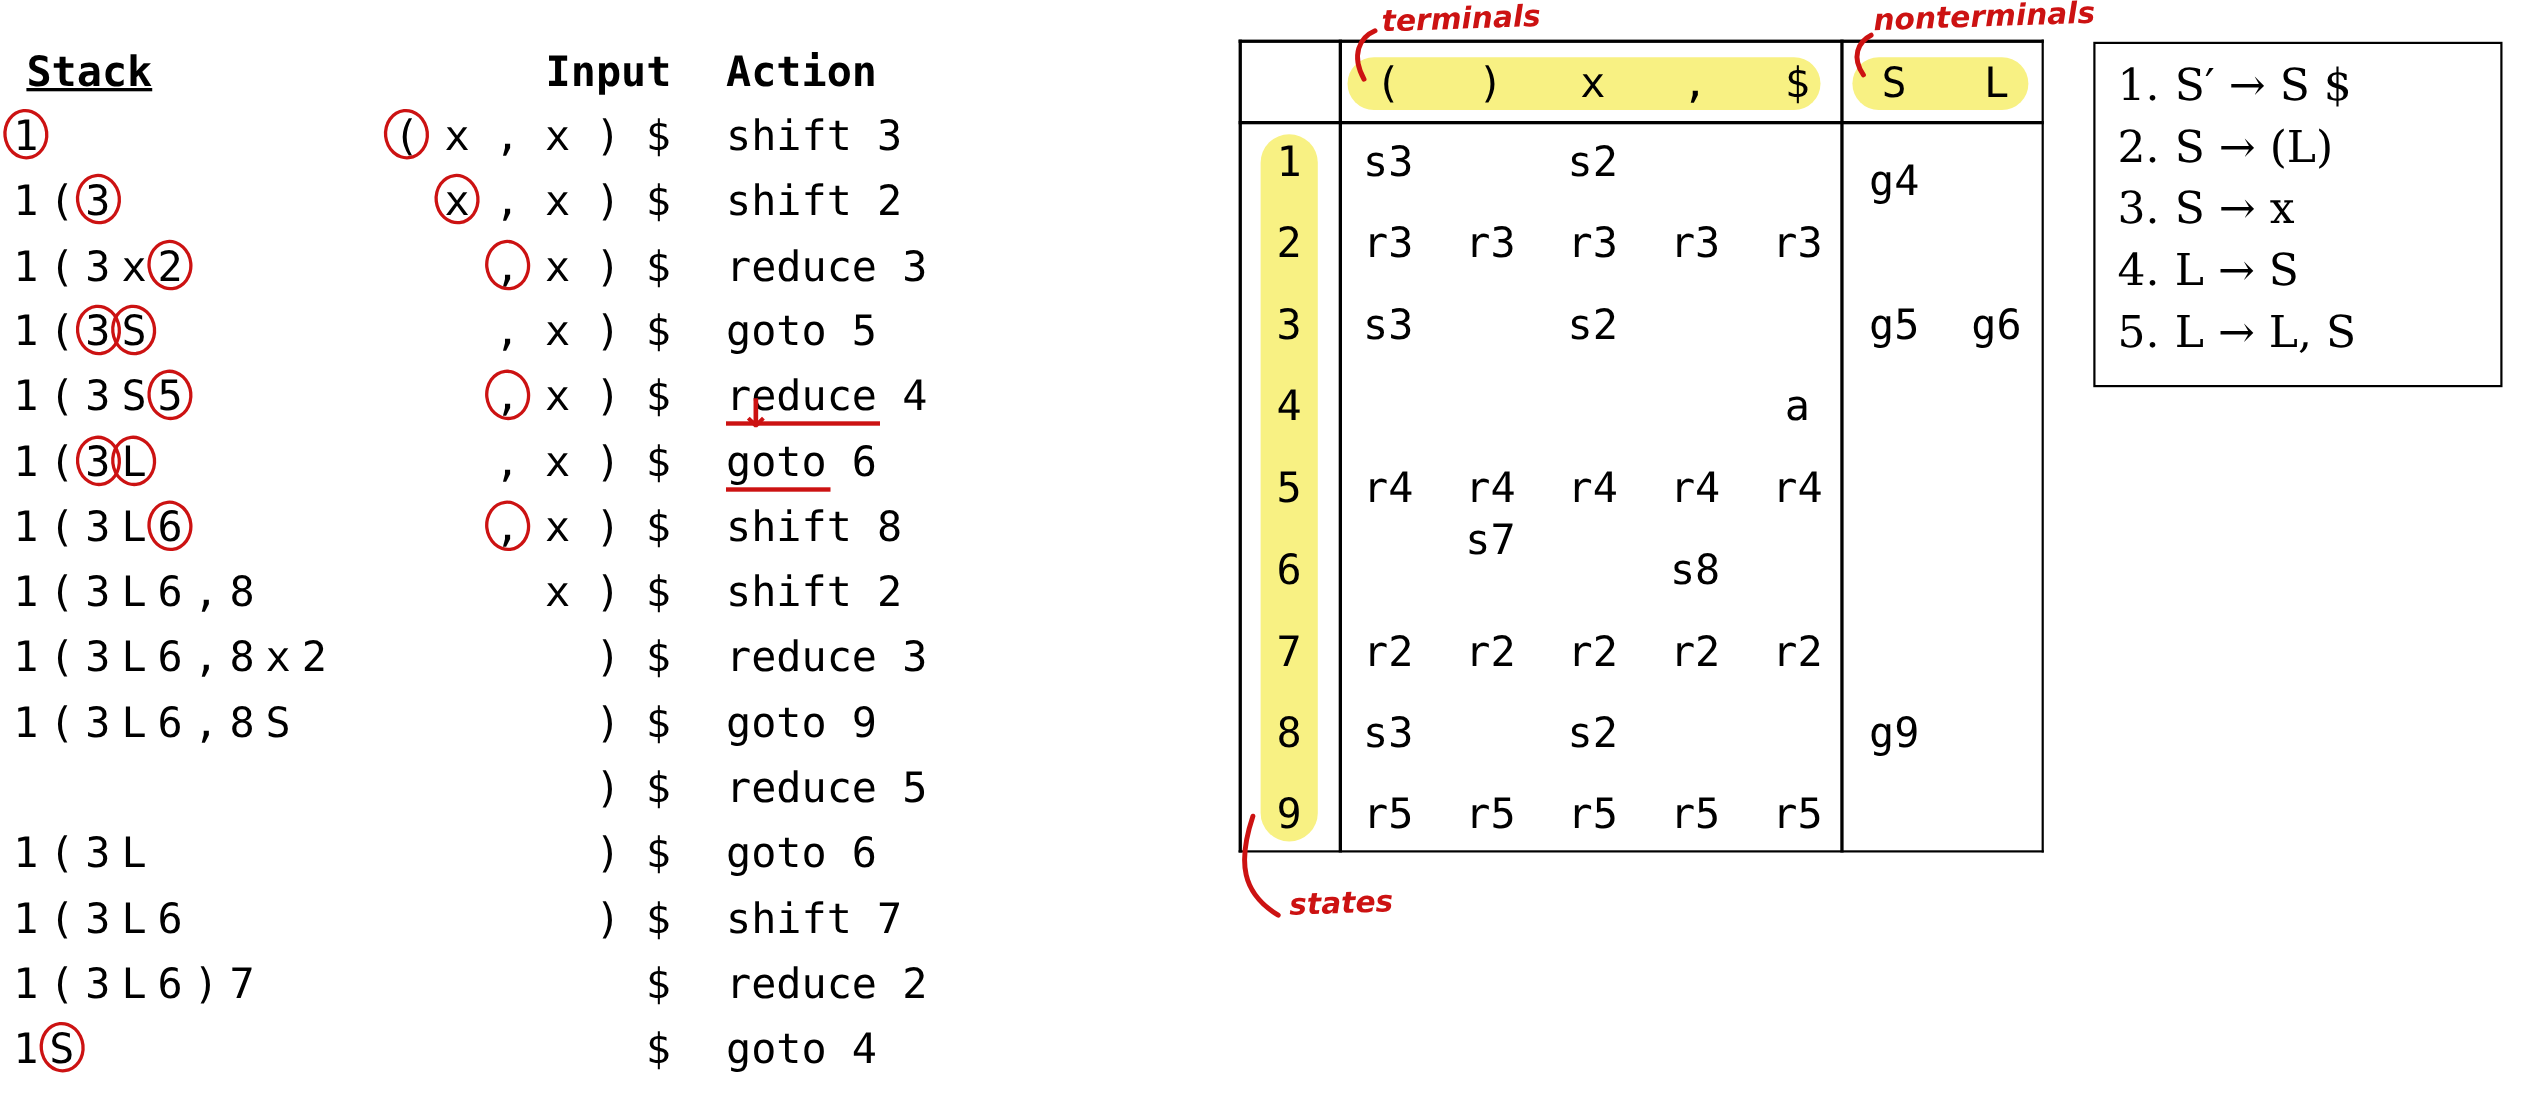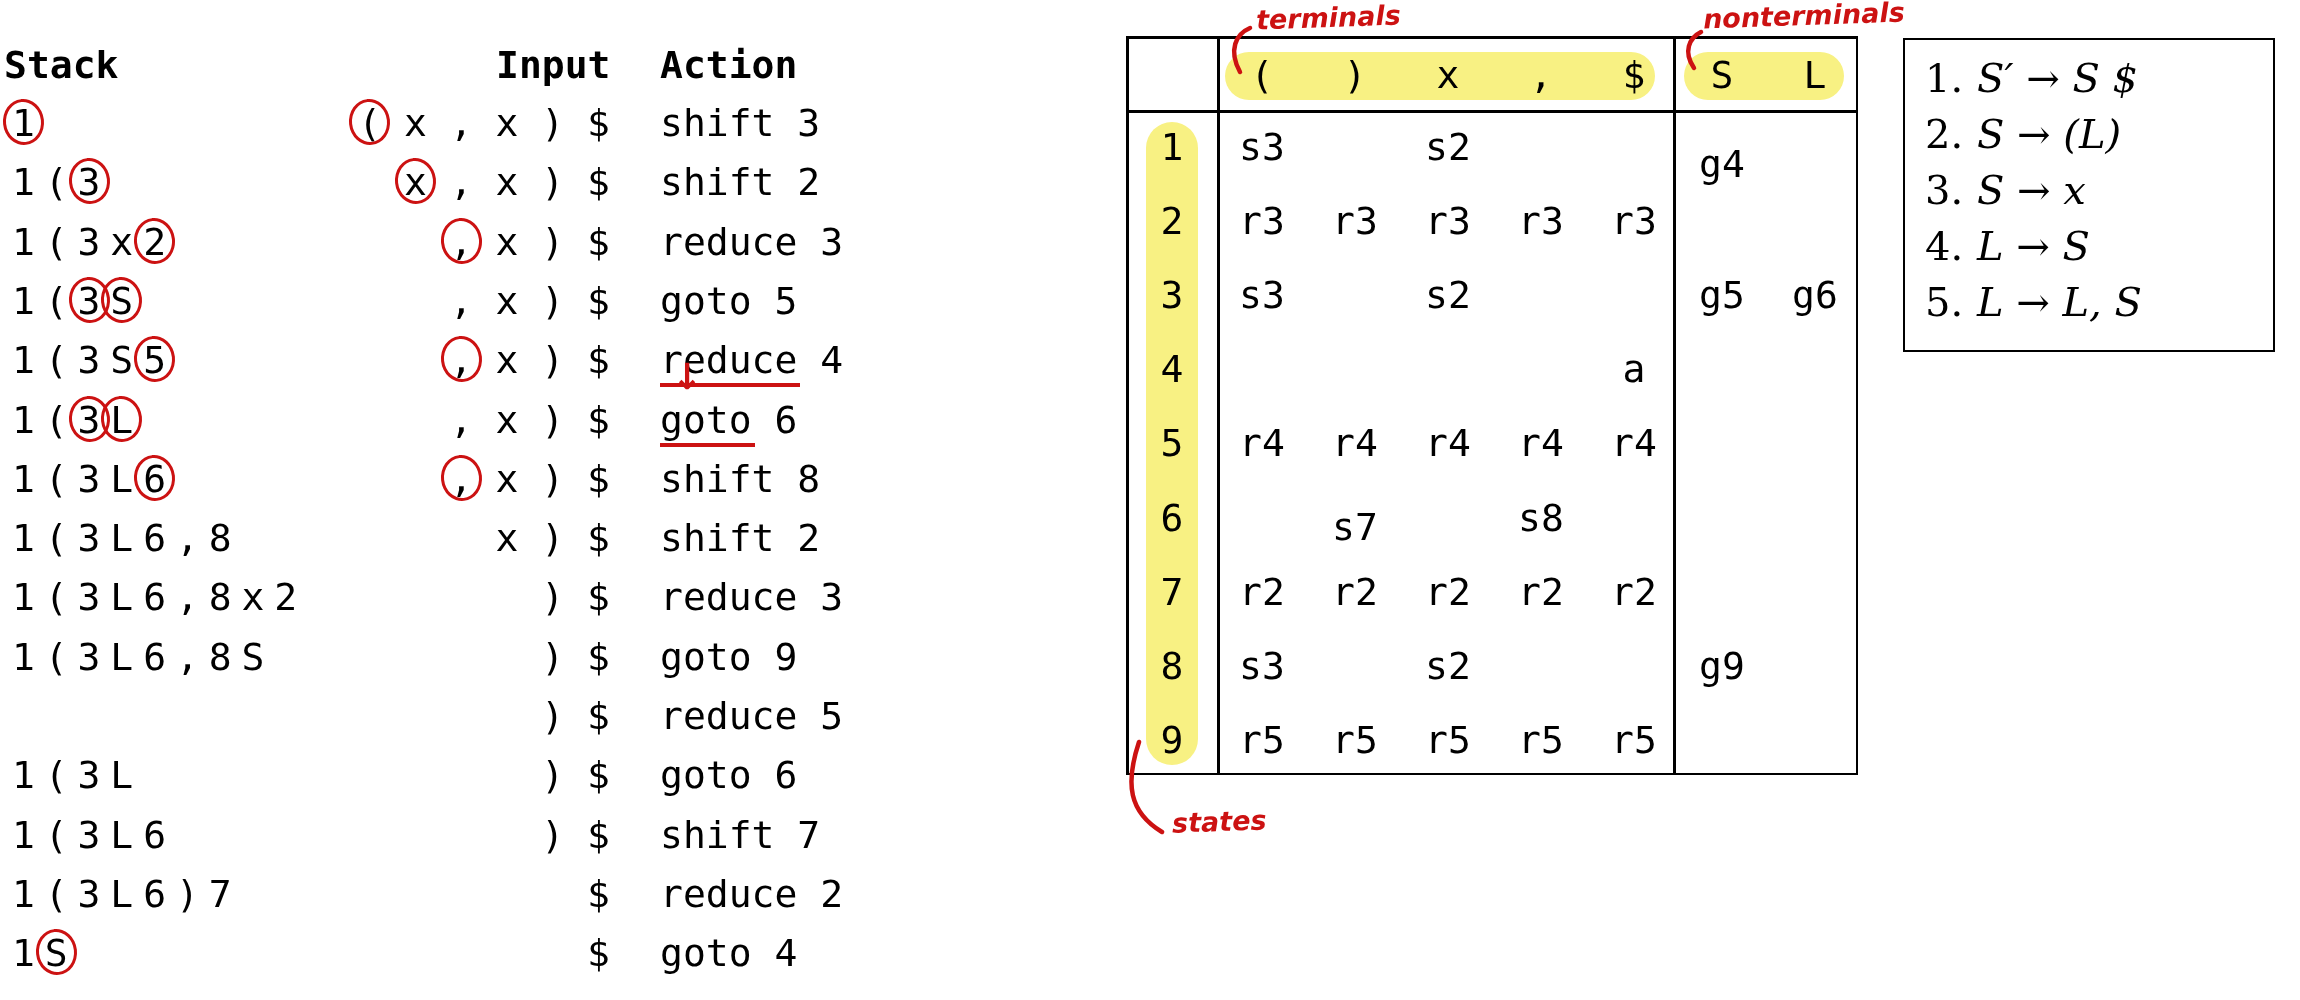--- a/index.html
+++ b/index.html
@@ -30,28 +30,28 @@
   .red-note { position:absolute; color:var(--ink); font-style:italic; font-weight:bold;
         font-family:"DejaVu Sans","Liberation Sans",sans-serif; font-size:27px; transform:rotate(-2deg);
         white-space:pre; z-index:4; }
   #annot-svg { position:absolute; left:0; top:0; z-index:3; pointer-events:none; }
 
   
   .grammar-box { position:absolute; left:1903px; top:38px; width:372px; height:314px;
         border:2.5px solid #000; box-sizing:border-box; padding:10px 0 0 20px; }
   .gline { font-family:"DejaVu Serif","Liberation Serif",serif; font-size:40px; line-height:56px; white-space:pre; }
   .gnum  { font-style:normal; display:inline-block; min-width:52px; }
-  .gbody { font-style:italic; }
+  .gbody { }
 </style>
 </head>
 <body>
 
 <div id="page">
 
-  <div class="hdr" style="left:4px; top:42px;">Stack</div>
+  <div class="hdr" style="left:24px; top:42px;text-decoration:underline;">Stack</div>
   <div class="hdr" style="left:496px; top:42px;">Input</div>
   <div class="hdr" style="left:660px; top:42px;">Action</div>
 
   <div id="trace">
       <div class="trace-row" style="top: 100px;">
         <div class="col-stack"><span class="tok circled">1</span></div>
         <div class="col-input"><span class="tok circled">(</span> <span class="tok">x</span> <span class="tok">,</span> <span class="tok">x</span> <span class="tok">)</span> <span class="tok">$</span></div>
         <div class="col-action">shift 3</div>
       </div>
       <div class="trace-row" style="top: 159.3px;">
@@ -161,21 +161,21 @@
       <div class="tcell" style="left: 1769px; top: 272.2px; text-align: center;">g6</div>
       <div class="tstate" style="left: 1146px; top: 346.3px;">4</div>
       <div class="tcell" style="left: 1588px; top: 346.3px;">a</div>
       <div class="tstate" style="left: 1146px; top: 420.4px;">5</div>
       <div class="tcell" style="left: 1216px; top: 420.4px;">r4</div>
       <div class="tcell" style="left: 1309px; top: 420.4px;">r4</div>
       <div class="tcell" style="left: 1402px; top: 420.4px;">r4</div>
       <div class="tcell" style="left: 1495px; top: 420.4px;">r4</div>
       <div class="tcell" style="left: 1588px; top: 420.4px;">r4</div>
       <div class="tstate" style="left: 1146px; top: 494.5px;">6</div>
-      <div class="tcell" style="left: 1309px; top: 504px;">s7</div>
+      <div class="tcell" style="left: 1309px; top: 468px;">s7</div>
       <div class="tcell" style="left: 1495px; top: 494.5px;">s8</div>
       <div class="tstate" style="left: 1146px; top: 568.6px;">7</div>
       <div class="tcell" style="left: 1216px; top: 568.6px;">r2</div>
       <div class="tcell" style="left: 1309px; top: 568.6px;">r2</div>
       <div class="tcell" style="left: 1402px; top: 568.6px;">r2</div>
       <div class="tcell" style="left: 1495px; top: 568.6px;">r2</div>
       <div class="tcell" style="left: 1588px; top: 568.6px;">r2</div>
       <div class="tstate" style="left: 1146px; top: 642.7px;">8</div>
       <div class="tcell" style="left: 1216px; top: 642.7px;">s3</div>
       <div class="tcell" style="left: 1402px; top: 642.7px;">s2</div>

